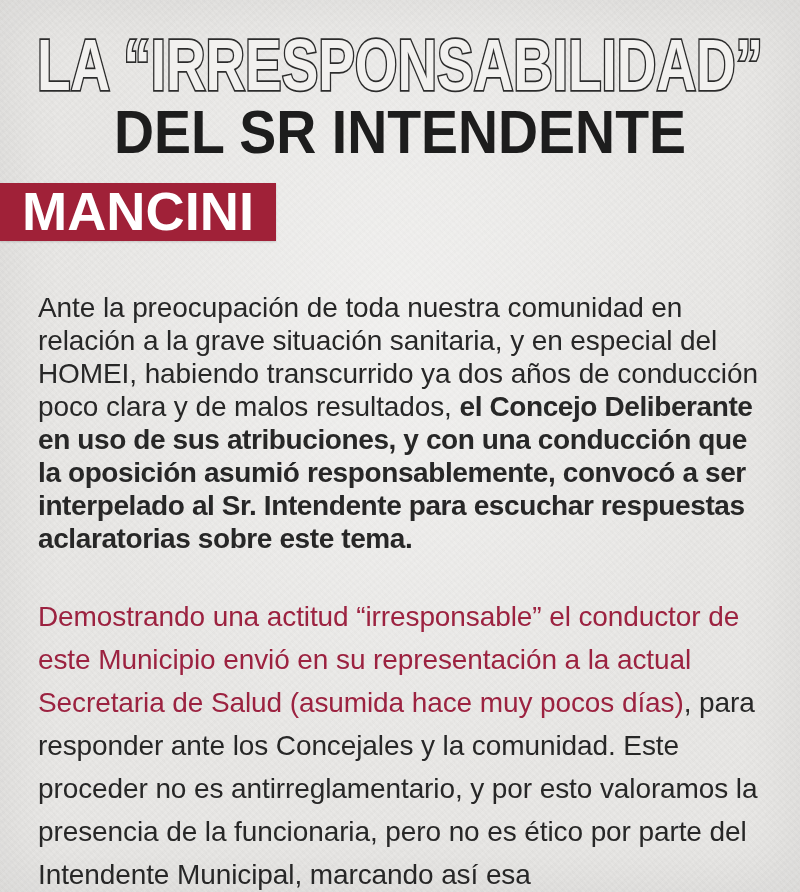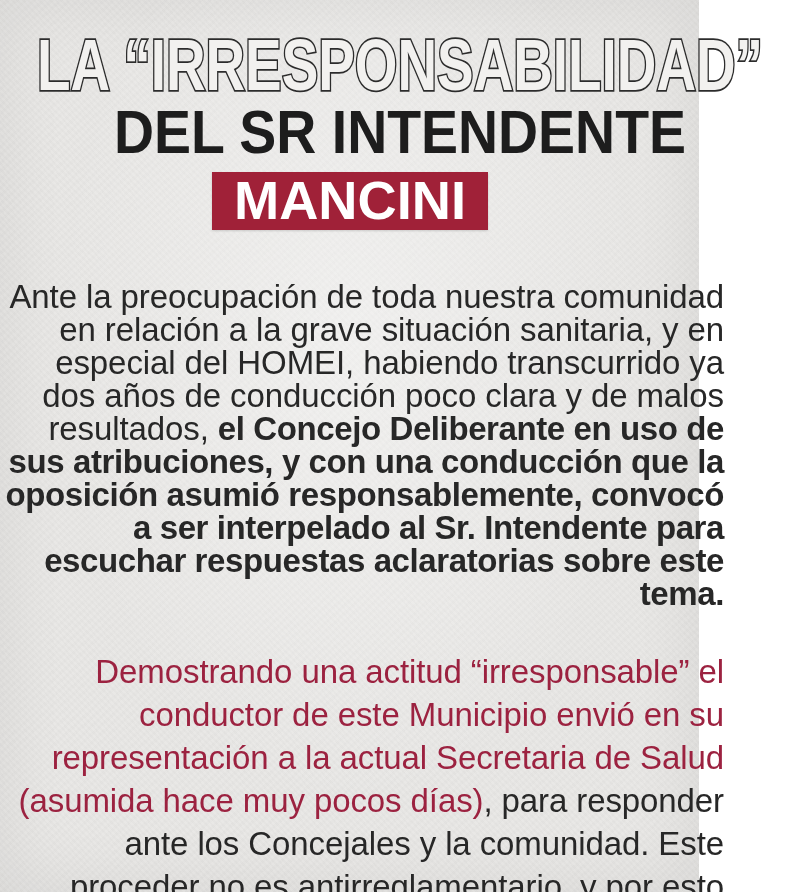--- a/index.html
+++ b/index.html
@@ -7,54 +7,53 @@
     padding: 0;
   }
   body {
     width: 800px;
     height: 892px;
     overflow: hidden;
     font-family: "Liberation Sans", sans-serif;
   }
   .poster {
     position: relative;
-    width: 699px;
+    width: 800px;
     height: 892px;
     box-sizing: border-box;
     padding-top: 24px;
     background-color: #e9e8e6;
     background-image:
       radial-gradient(ellipse at 50% 38%, rgba(255,255,255,0.40) 0%, rgba(255,255,255,0.0) 60%),
       repeating-linear-gradient(47deg, rgba(0,0,0,0.014) 0 2px, rgba(255,255,255,0.015) 2px 4px),
       repeating-linear-gradient(-43deg, rgba(0,0,0,0.012) 0 3px, rgba(255,255,255,0.012) 3px 6px);
     box-shadow: inset 0 0 70px rgba(0,0,0,0.07);
   }
   .title-svg {
     display: block;
     margin: 0 auto;
   }
   .badge-row {
-    text-align: center;
-    margin-top: 12px;
+    margin-top: 23px;
   }
   .badge {
     display: inline-flex;
     align-items: center;
     justify-content: center;
     width: 276px;
     height: 58px;
     background: #a02138;
     box-shadow: 0 1px 2px rgba(0,0,0,0.15);
   }
   .para {
     width: 724px;
     margin: 12px auto;
-    text-align: right;
+    text-align: left;
     color: #272727;
-    font-size: 33px;
+    font-size: 28px;
     letter-spacing: -0.1px;
   }
   .para-1 {
     margin-top: 50px;
     line-height: 33px;
   }
   .para-2 {
     margin-top: 40px;
     line-height: 43px;
   }

